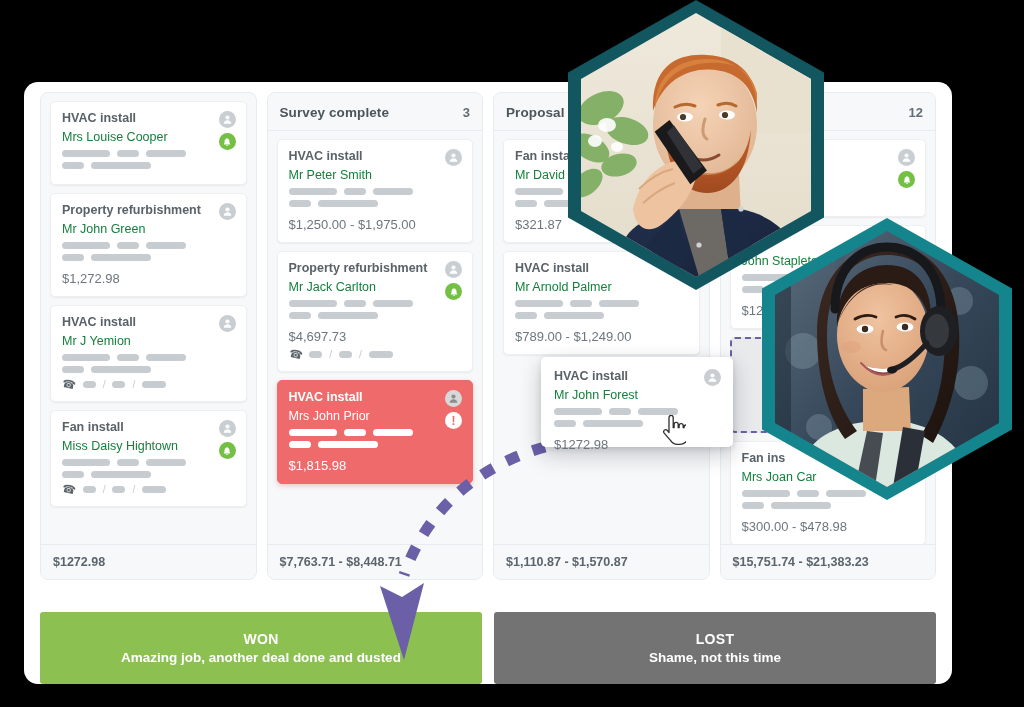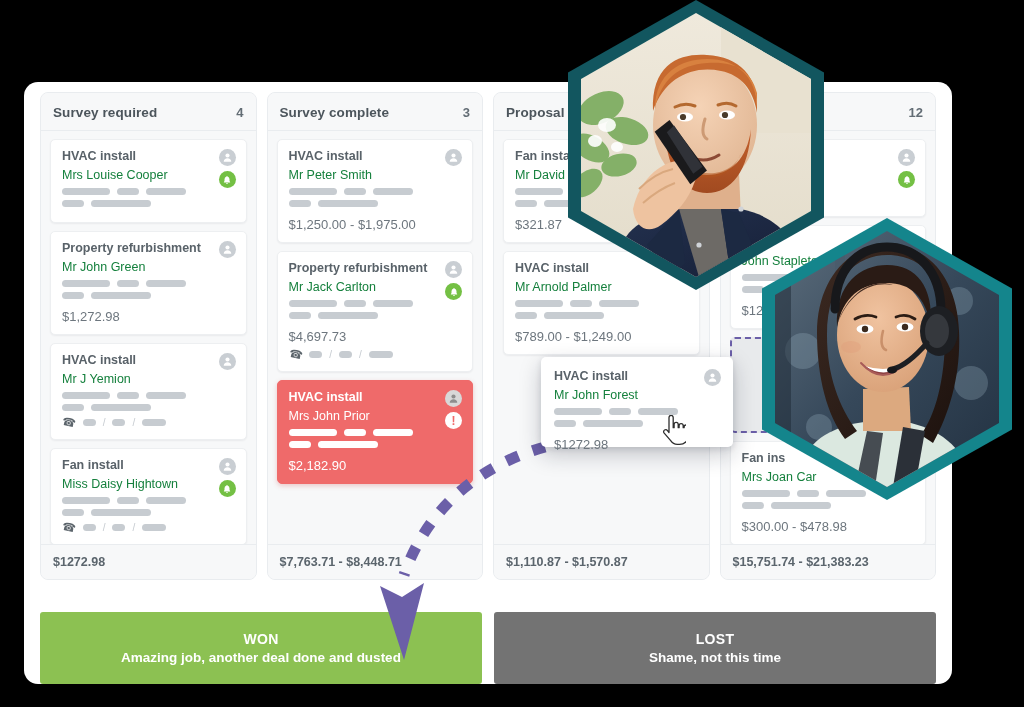--- a/index.html
+++ b/index.html
@@ -188,24 +188,20 @@
 </head>
 <body>
 
 <div id="stage">
 
   <div class="app-window">
 
     <div class="board">
 
       <div class="column">
-        <div class="col-header">
-          <span class="col-title">Survey required</span>
-          <span class="col-count">4</span>
-        </div>
         <div class="col-body">
 
           <div class="card">
             <div class="card-title">HVAC install</div>
             <div class="card-name">Mrs Louise Cooper</div>
             <div class="redact-row">
               <div class="redact" style="width:48px"></div>
               <div class="redact" style="width:22px"></div>
               <div class="redact" style="width:40px"></div>
             </div>
@@ -382,21 +378,21 @@
             <div class="card-name">Mrs John Prior</div>
             <div class="redact-row">
               <div class="redact" style="width:48px"></div>
               <div class="redact" style="width:22px"></div>
               <div class="redact" style="width:40px"></div>
             </div>
             <div class="redact-row">
               <div class="redact" style="width:22px"></div>
               <div class="redact" style="width:60px"></div>
             </div>
-            <div class="card-amount">$2,182.90</div>
+            <div class="card-amount">$1,815.98</div>
             <div class="avatar">
               <svg width="11" height="11" viewBox="0 0 16 16">
                   <circle cx="8" cy="5" r="3" fill="#8d8d8d"></circle>
                   <path d="M2.5 14c0-3 2.5-5 5.5-5s5.5 2 5.5 5z" fill="#8d8d8d"></path>
                 </svg>
             </div>
             <div class="alert">!</div>
           </div>
 
         </div>

